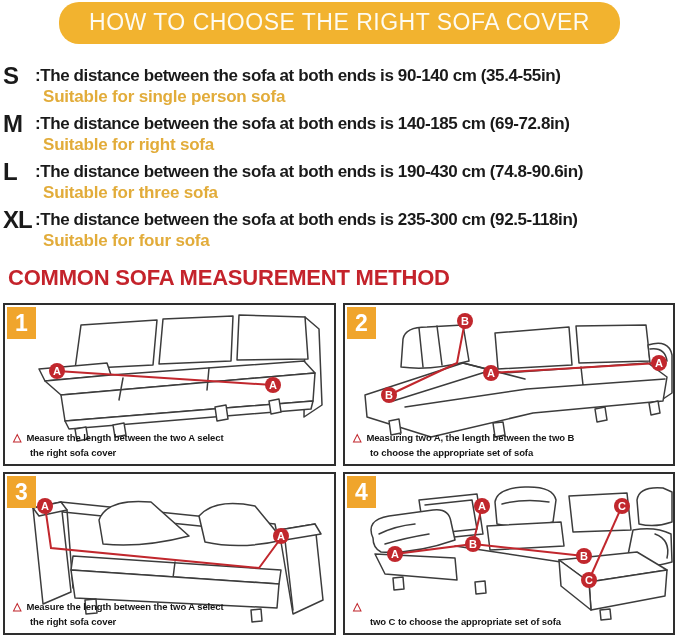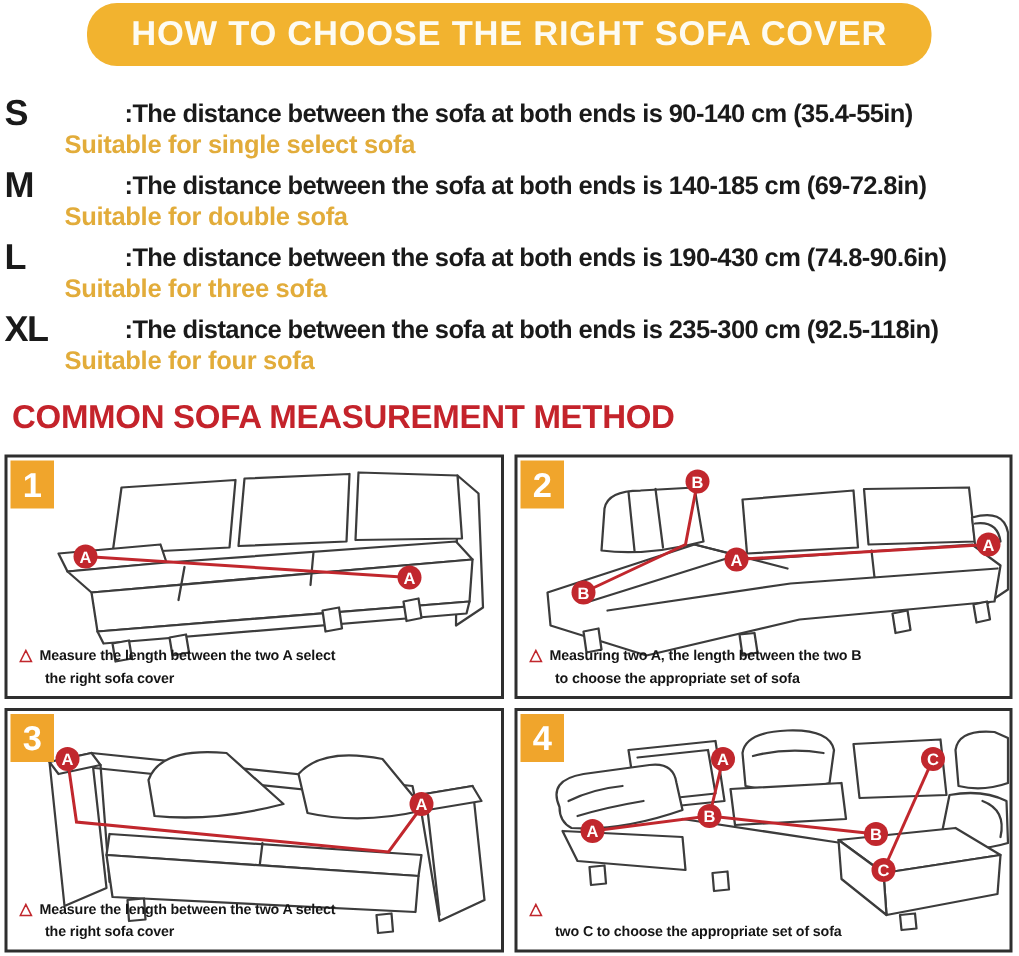--- a/index.html
+++ b/index.html
@@ -1,27 +1,27 @@
 <!DOCTYPE html>
 <html><head>
 <meta charset="utf-8">
 <style>
   * { margin:0; padding:0; box-sizing:border-box; }
   html,body { width:679px; height:637px; background:#fff; overflow:hidden;
     font-family:"Liberation Sans", sans-serif; }
   .banner-wrap { text-align:center; padding-top:2px; }
   .banner { display:inline-block; background:#F2B32F; color:#FDFBF2;
-    font-size:23px; font-weight:bold; letter-spacing:.5px;
+    font-size:23px; font-weight:normal; letter-spacing:.5px;
     padding:7px 30px 8px; border-radius:20px; }
   .sizes { margin-top:21px; padding-left:3px; }
   .size-row { display:flex; margin-bottom:6px; }
   .size-label { width:32px; flex:0 0 32px; font-size:24px; font-weight:bold;
     color:#1a1a1a; line-height:22px; letter-spacing:-1px; }
   .size-desc { font-size:17px; font-weight:bold; color:#1a1a1a;
-    letter-spacing:-0.4px; line-height:22px;margin-left:48px; }
+    letter-spacing:-0.4px; line-height:22px; }
   .size-suitable { font-size:17px; font-weight:bold; color:#E2AC3A;
     letter-spacing:-0.2px; line-height:20px; padding-left:8px; }
   .section-heading { margin:14px 0 0 8px; font-size:22px; font-weight:bold;
     color:#C4232B; letter-spacing:-0.2px; }
   .grid { margin-top:12px; padding:0 3px; display:grid;
     grid-template-columns:333px 332px; grid-template-rows:163px 163px;
     gap:6px 7px; }
   .panel { position:relative; border:2px solid #2e2e2e; background:#fff;
     overflow:hidden; }
   .panel svg.drawing { position:absolute; left:0; top:0; }
@@ -47,28 +47,28 @@
 
 <div class="banner-wrap">
   <div class="banner">HOW TO CHOOSE THE RIGHT SOFA COVER</div>
 </div>
 
 <div class="sizes">
   <div class="size-row">
     <span class="size-label">S</span>
     <div>
       <div class="size-desc">:The distance between the sofa at both ends is 90-140 cm (35.4-55in)</div>
-      <div class="size-suitable">Suitable for single select sofa</div>
+      <div class="size-suitable">Suitable for single person sofa</div>
     </div>
   </div>
   <div class="size-row">
     <span class="size-label">M</span>
     <div>
       <div class="size-desc">:The distance between the sofa at both ends is 140-185 cm (69-72.8in)</div>
-      <div class="size-suitable">Suitable for double sofa</div>
+      <div class="size-suitable">Suitable for right sofa</div>
     </div>
   </div>
   <div class="size-row">
     <span class="size-label">L</span>
     <div>
       <div class="size-desc">:The distance between the sofa at both ends is 190-430 cm (74.8-90.6in)</div>
       <div class="size-suitable">Suitable for three sofa</div>
     </div>
   </div>
   <div class="size-row">

